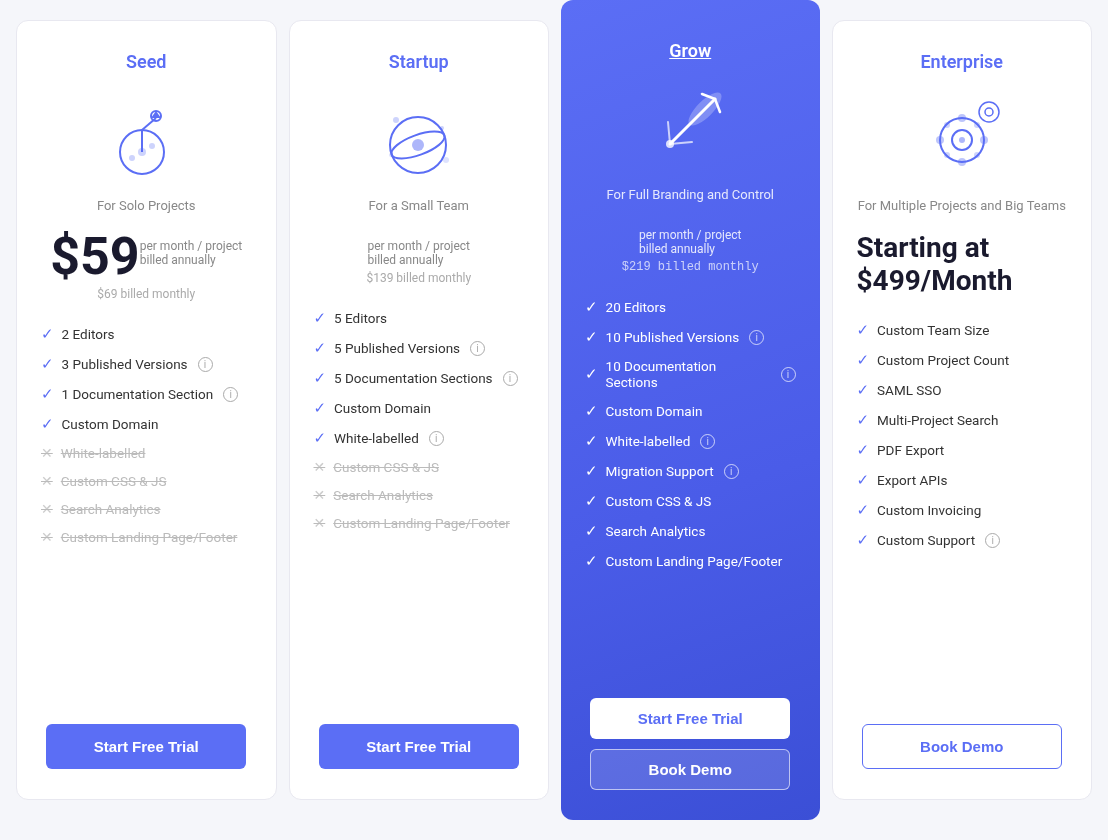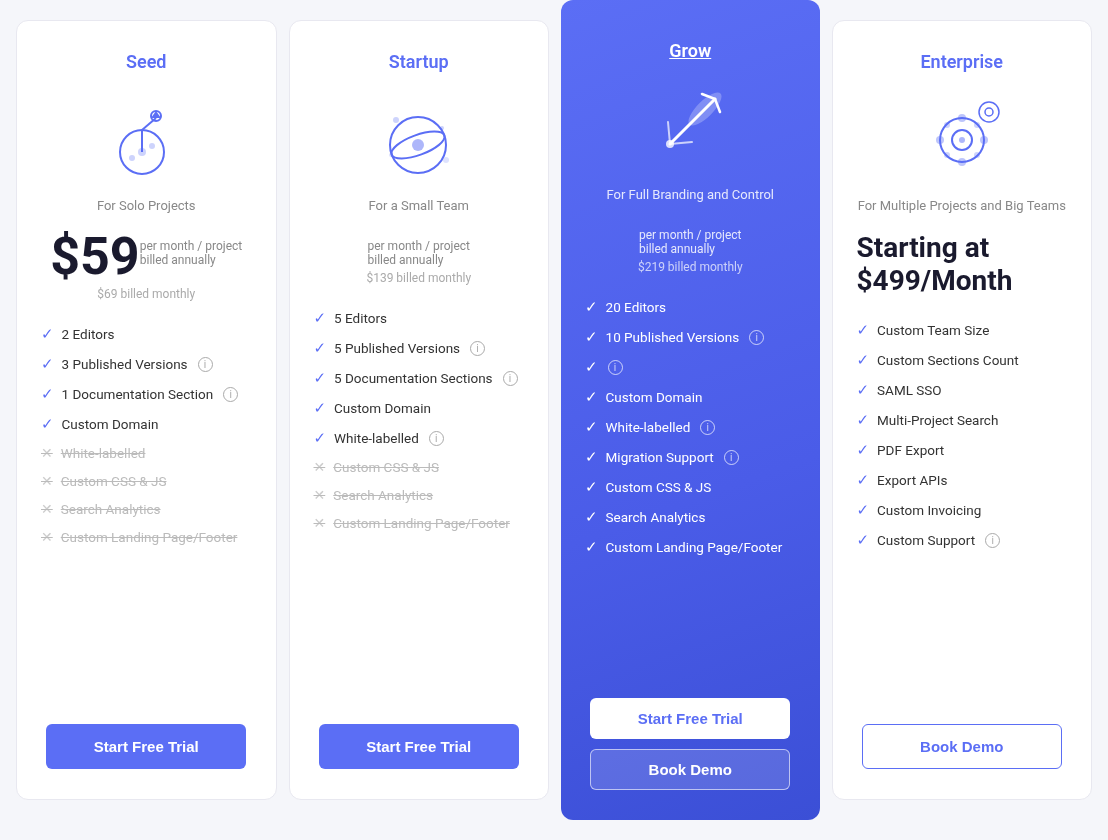--- a/index.html
+++ b/index.html
@@ -92,20 +92,21 @@
     .plan-card.featured .plan-price-details {
       color: rgba(255,255,255,0.85);
     }
     .plan-price-monthly {
       font-size: 12px;
       color: #aaa;
       margin-bottom: 18px;
     }
     .plan-card.featured .plan-price-monthly {
       color: rgba(255,255,255,0.7);
+      font-family: Liberation Mono, monospace;
     }
     .plan-starting {
       font-size: 28px;
       font-weight: 700;
       color: #1a1a2e;
       margin-bottom: 18px;
     }
     .features-list {
       list-style: none;
       width: 100%;
@@ -381,20 +382,21 @@
           <span class="check-icon">✓</span>
           <span>20 Editors</span>
         </li>
       <li>
           <span class="check-icon">✓</span>
           <span>10 Published Versions</span>
           <i class="info-icon">i</i>
         </li>
       <li>
           <span class="check-icon">✓</span>
+          <span>10 Documentation Sections</span>
           <i class="info-icon">i</i>
         </li>
       <li>
           <span class="check-icon">✓</span>
           <span>Custom Domain</span>
         </li>
       <li>
           <span class="check-icon">✓</span>
           <span>White-labelled</span>
           <i class="info-icon">i</i>
@@ -445,21 +447,21 @@
     </div>
     <div class="plan-tagline">For Multiple Projects and Big Teams</div>
     <div class="plan-starting">Starting at $499/Month</div>
     <ul class="features-list">
       <li>
           <span class="check-icon">✓</span>
           <span>Custom Team Size</span>
         </li>
       <li>
           <span class="check-icon">✓</span>
-          <span>Custom Sections Count</span>
+          <span>Custom Project Count</span>
         </li>
       <li>
           <span class="check-icon">✓</span>
           <span>SAML SSO</span>
         </li>
       <li>
           <span class="check-icon">✓</span>
           <span>Multi-Project Search</span>
         </li>
       <li>

